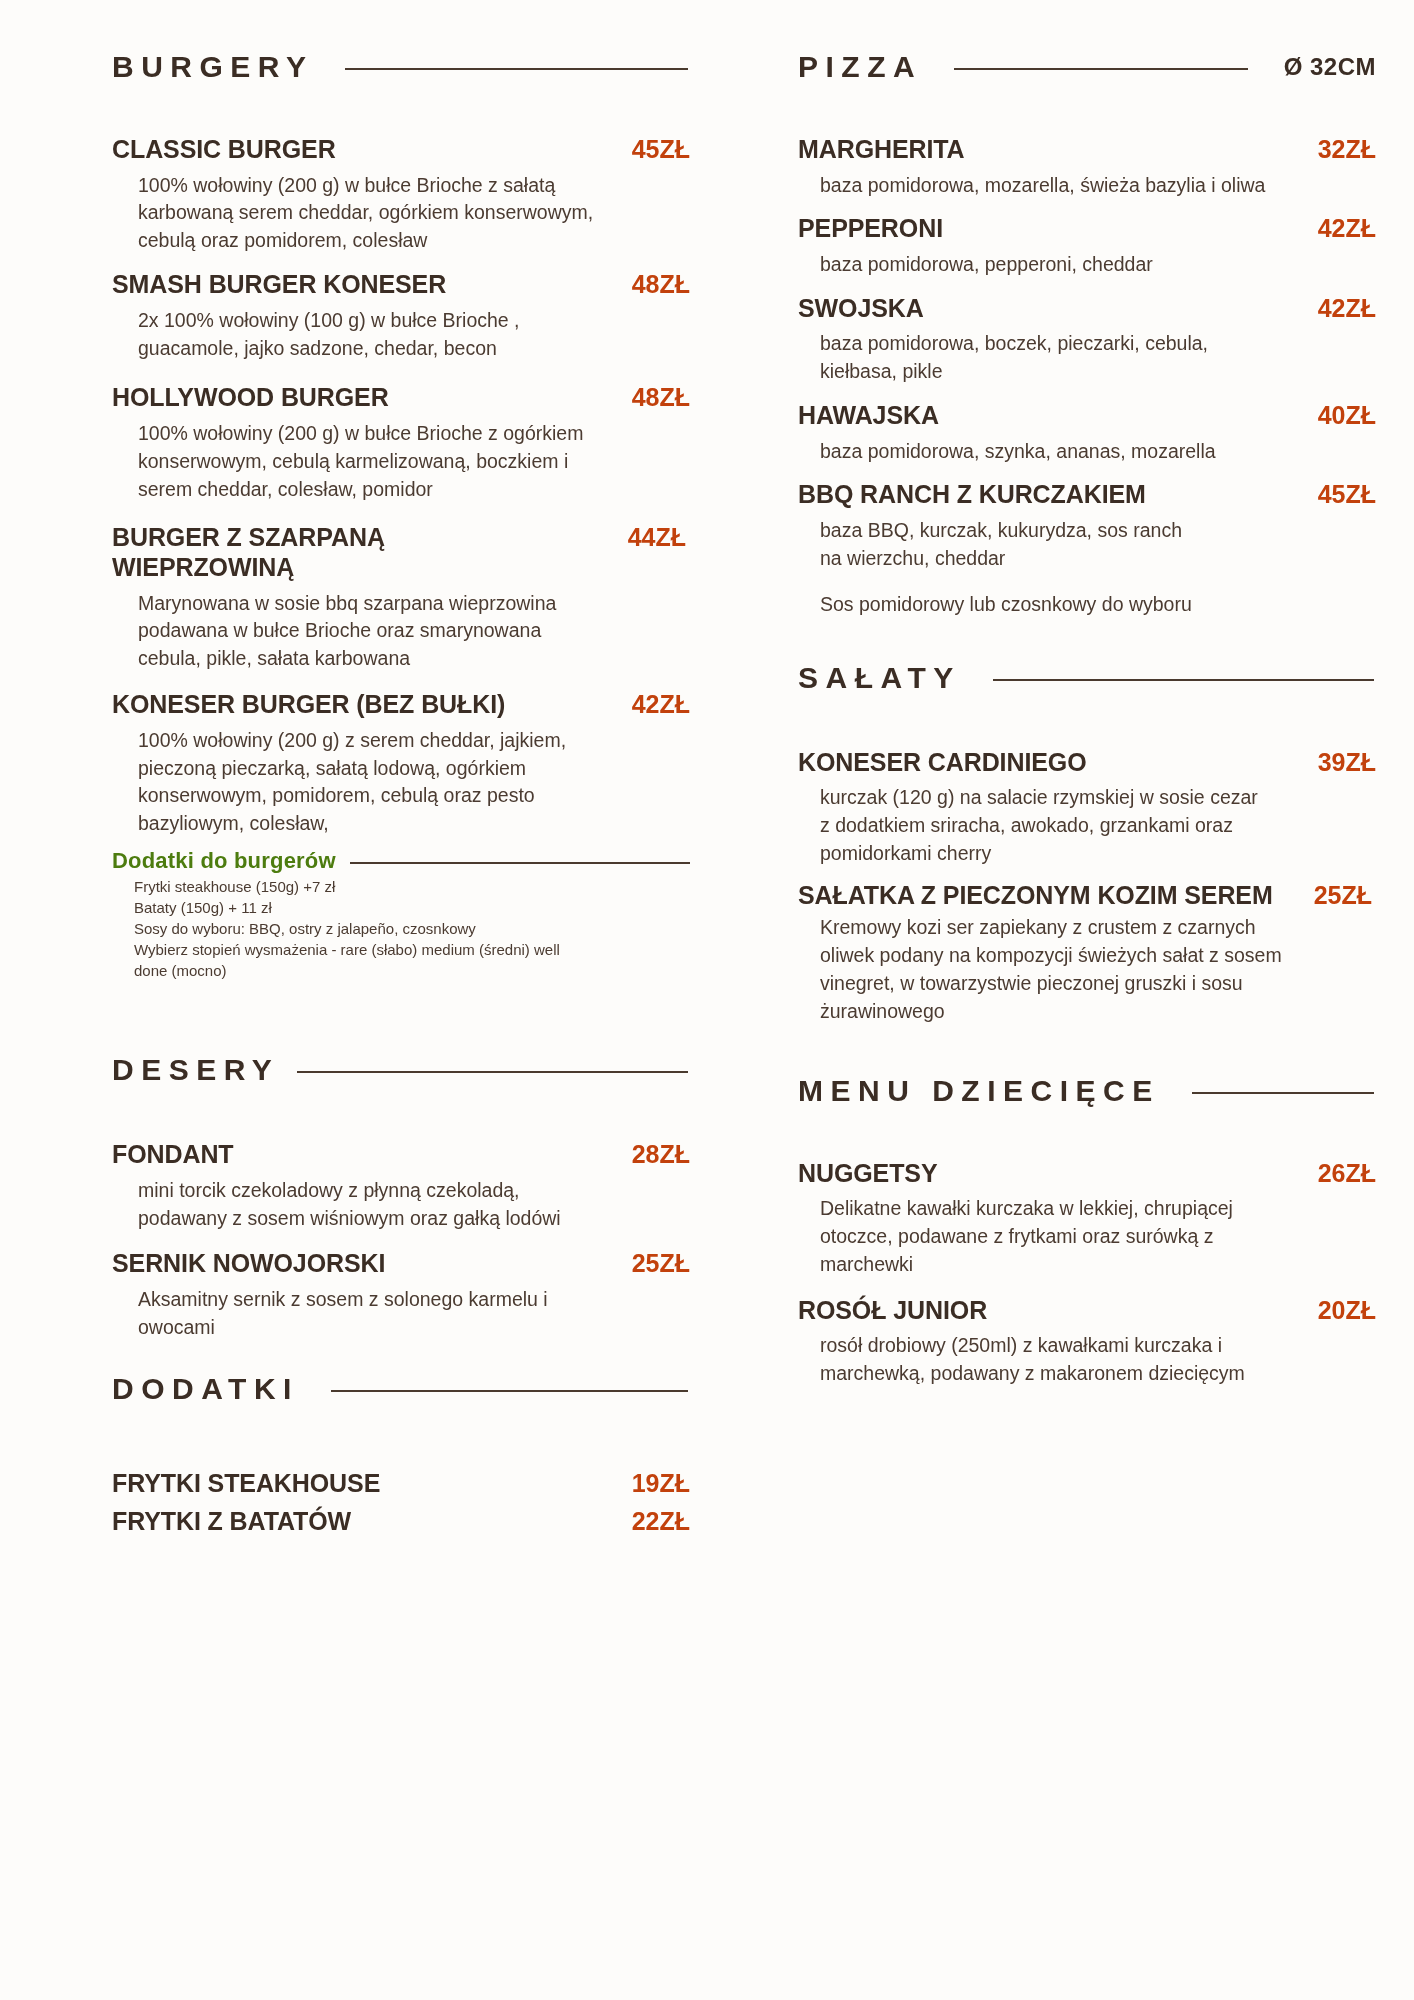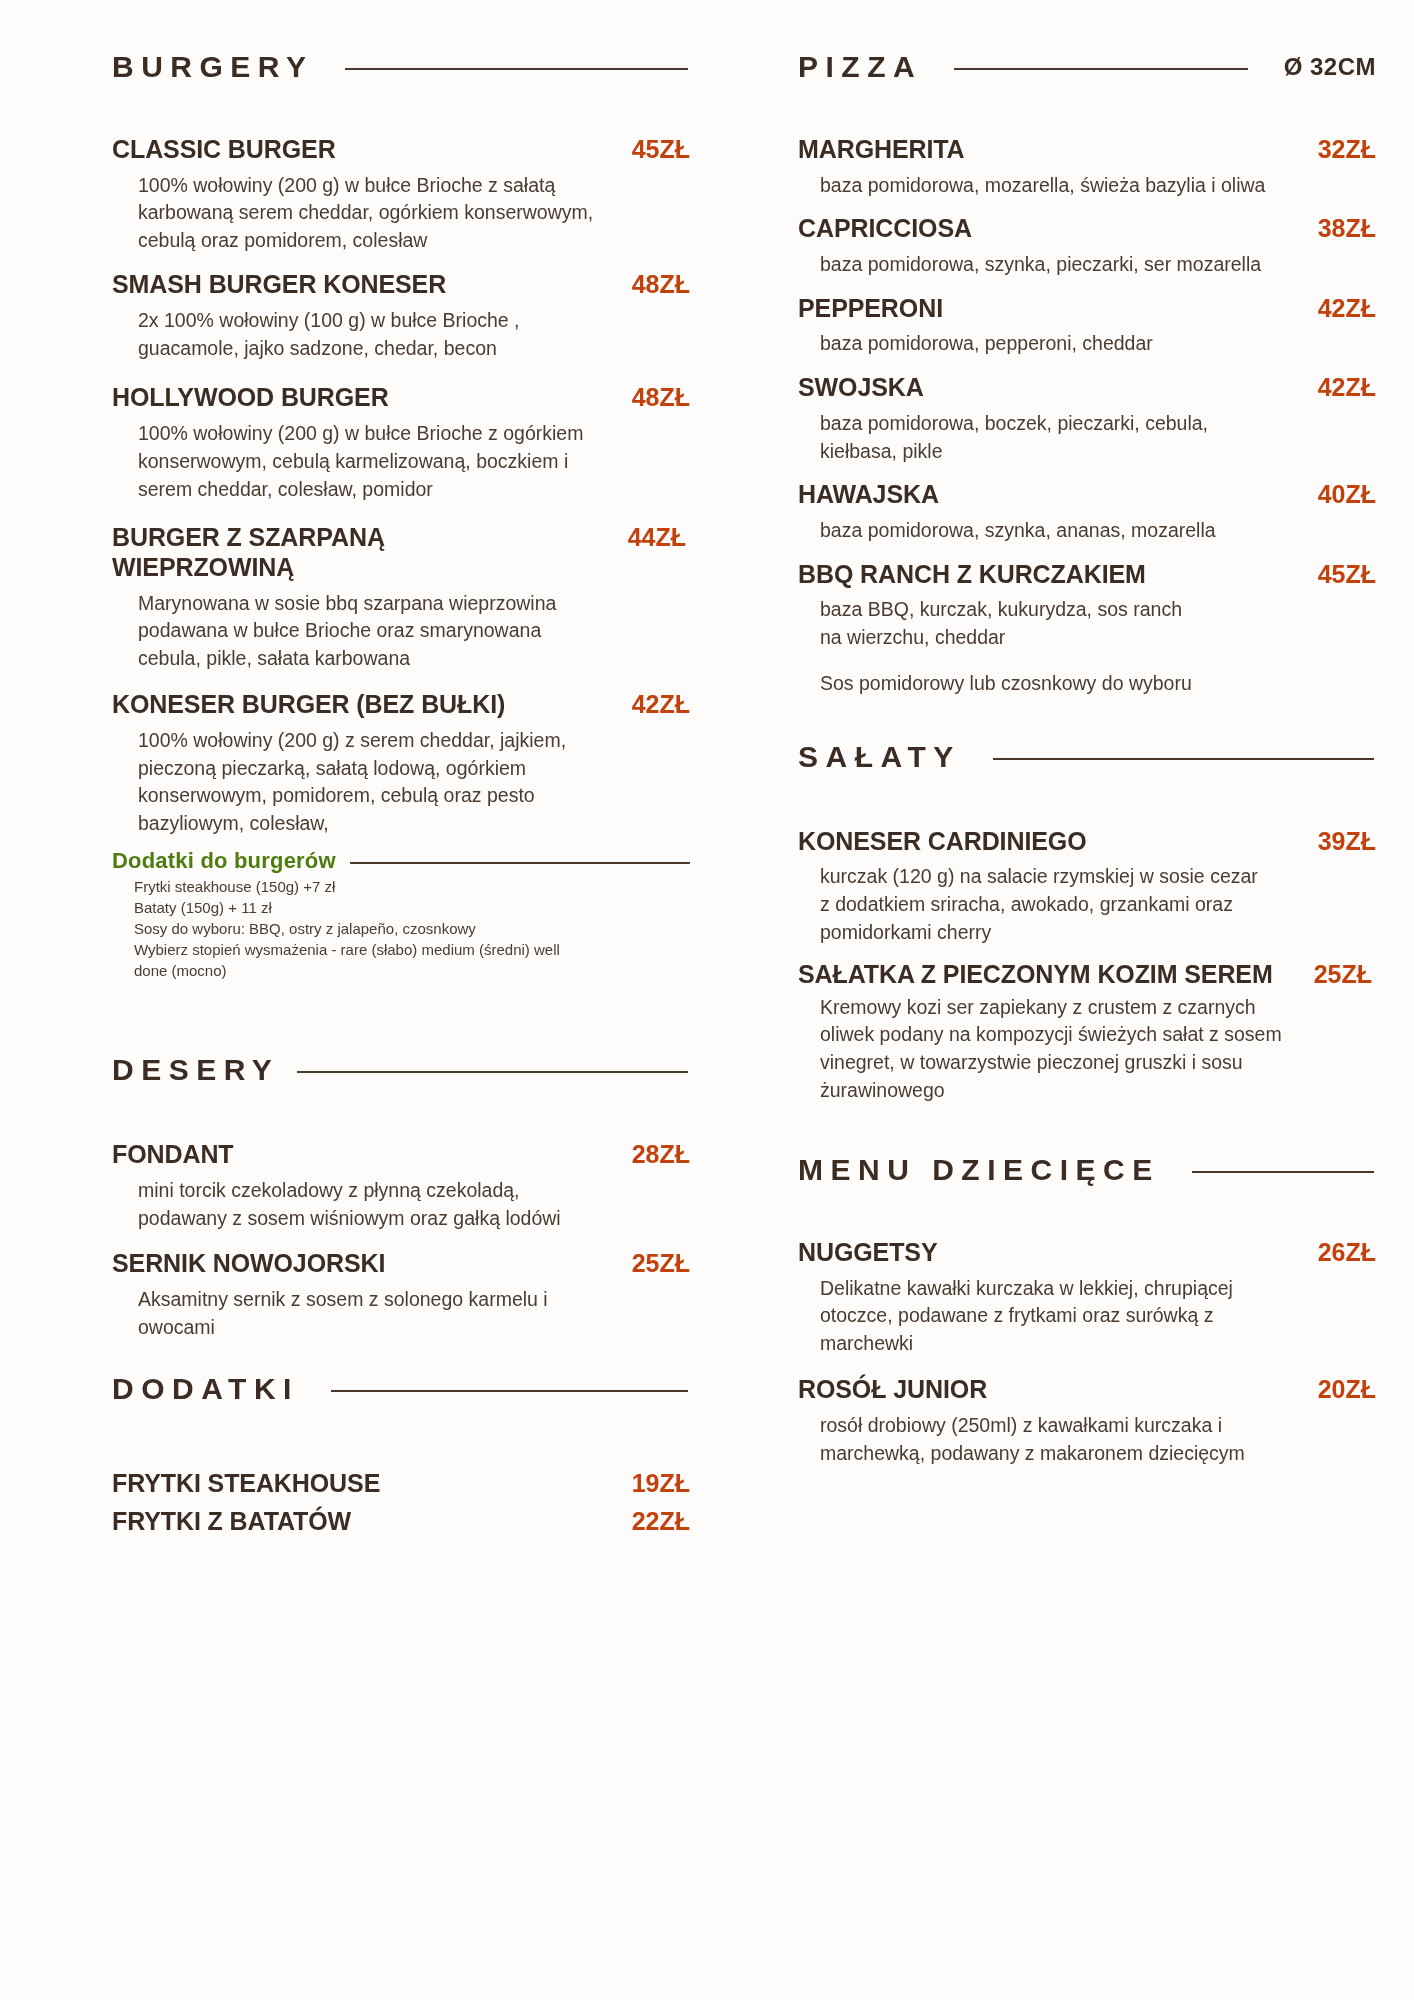--- a/index.html
+++ b/index.html
@@ -268,27 +268,20 @@
     <div class="items">
 
       <div class="item" style="margin-bottom:14px;">
         <div class="item-row">
           <span class="item-name">MARGHERITA</span>
           <span class="item-price">32ZŁ</span>
         </div>
         <div class="item-desc">baza pomidorowa, mozarella, świeża bazylia i oliwa</div>
       </div>
 
-      <div class="item" style="margin-bottom:14px;">
-        <div class="item-row">
-          <span class="item-name">CAPRICCIOSA</span>
-          <span class="item-price">38ZŁ</span>
-        </div>
-        <div class="item-desc">baza pomidorowa, szynka, pieczarki, ser mozarella</div>
-      </div>
 
       <div class="item" style="margin-bottom:14px;">
         <div class="item-row">
           <span class="item-name">PEPPERONI</span>
           <span class="item-price">42ZŁ</span>
         </div>
         <div class="item-desc">baza pomidorowa, pepperoni, cheddar</div>
       </div>
 
       <div class="item" style="margin-bottom:14px;">

